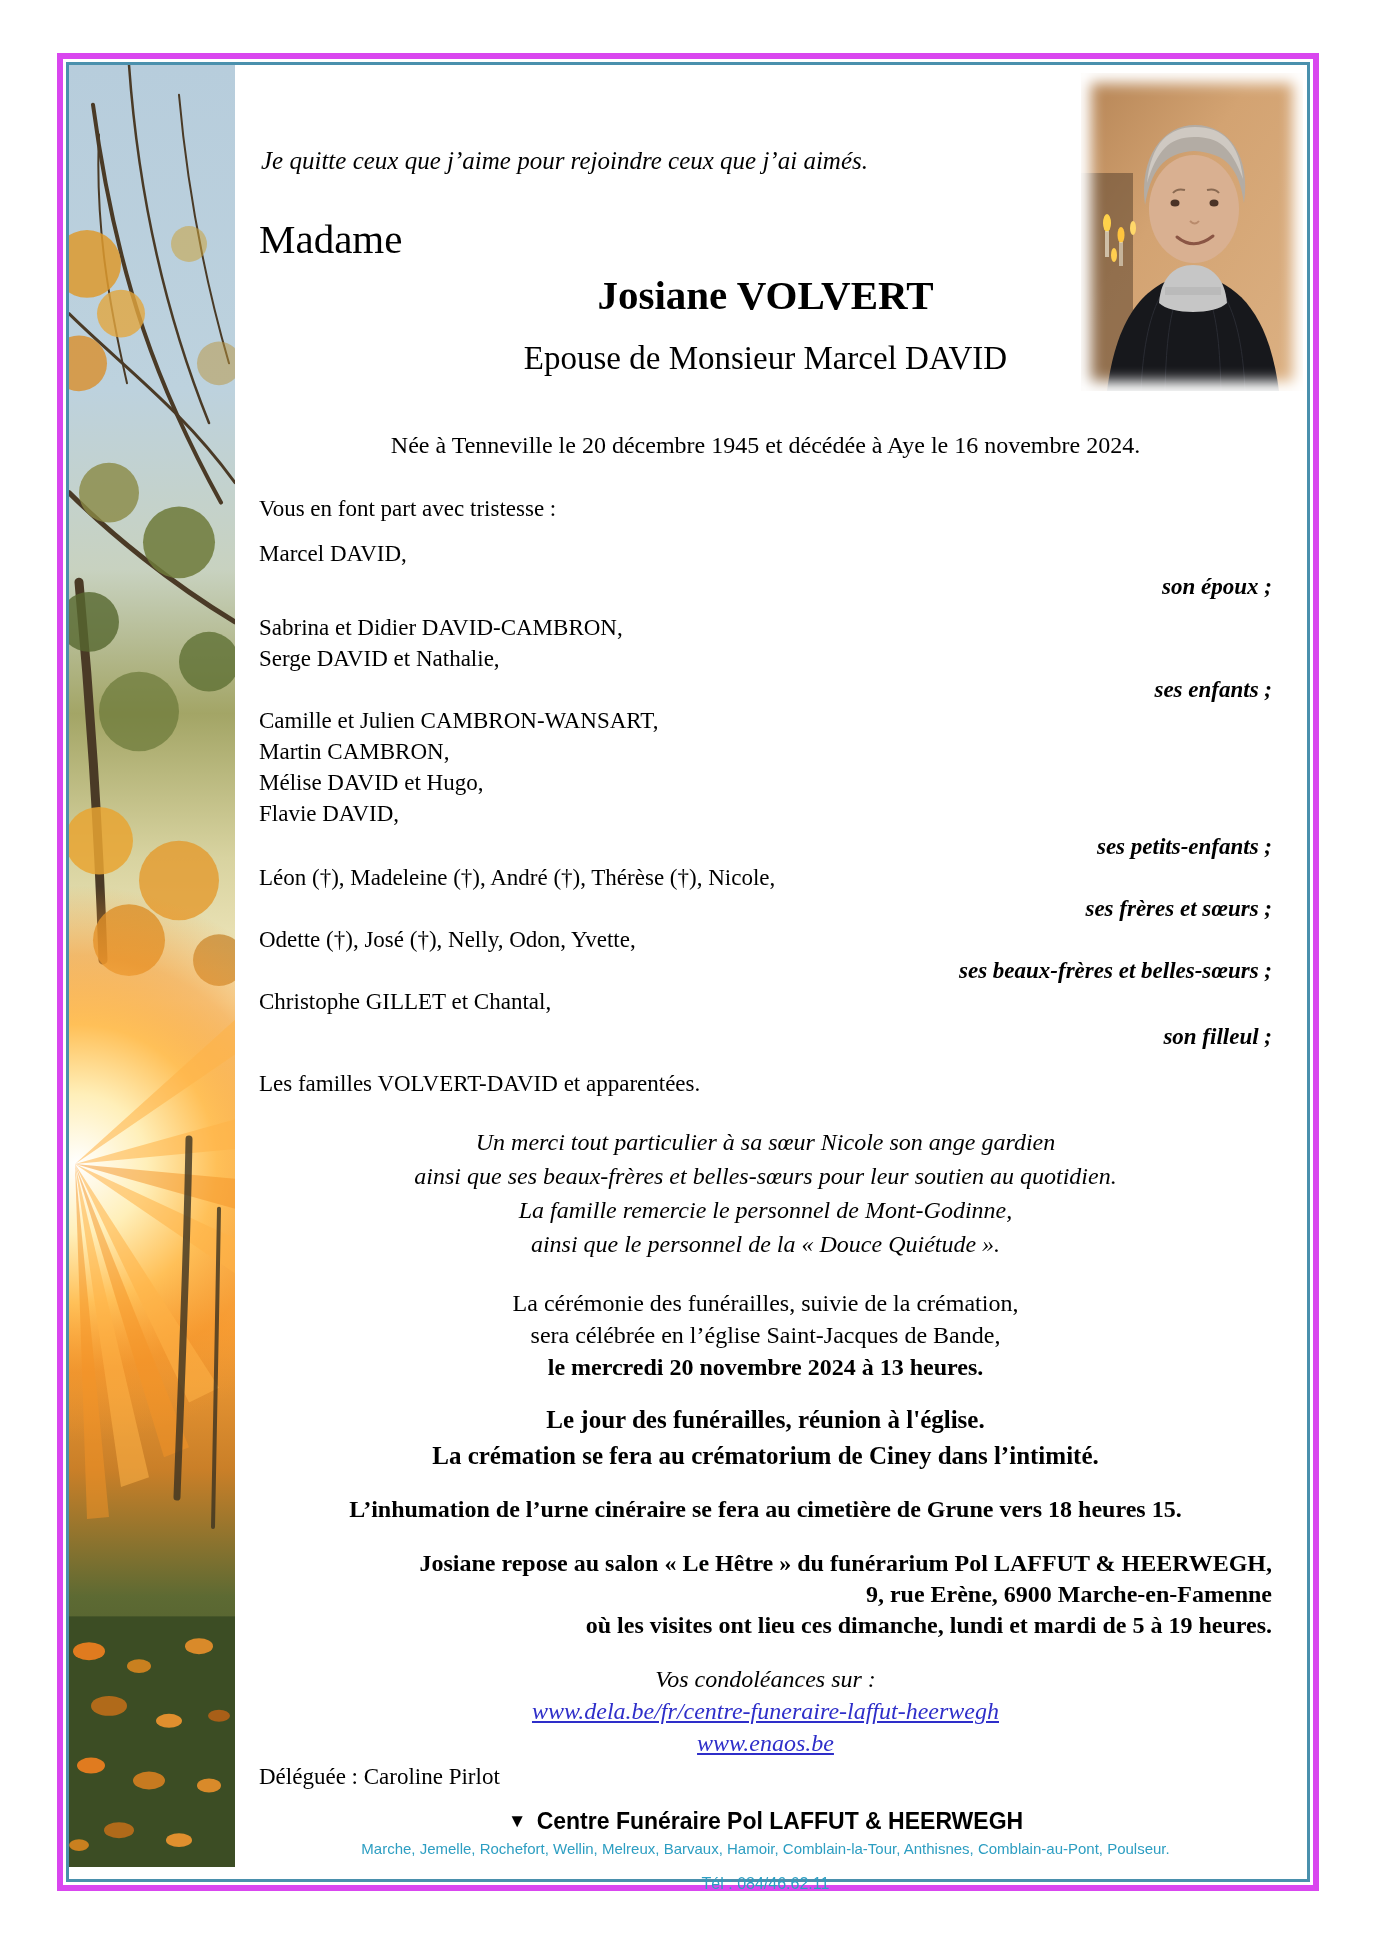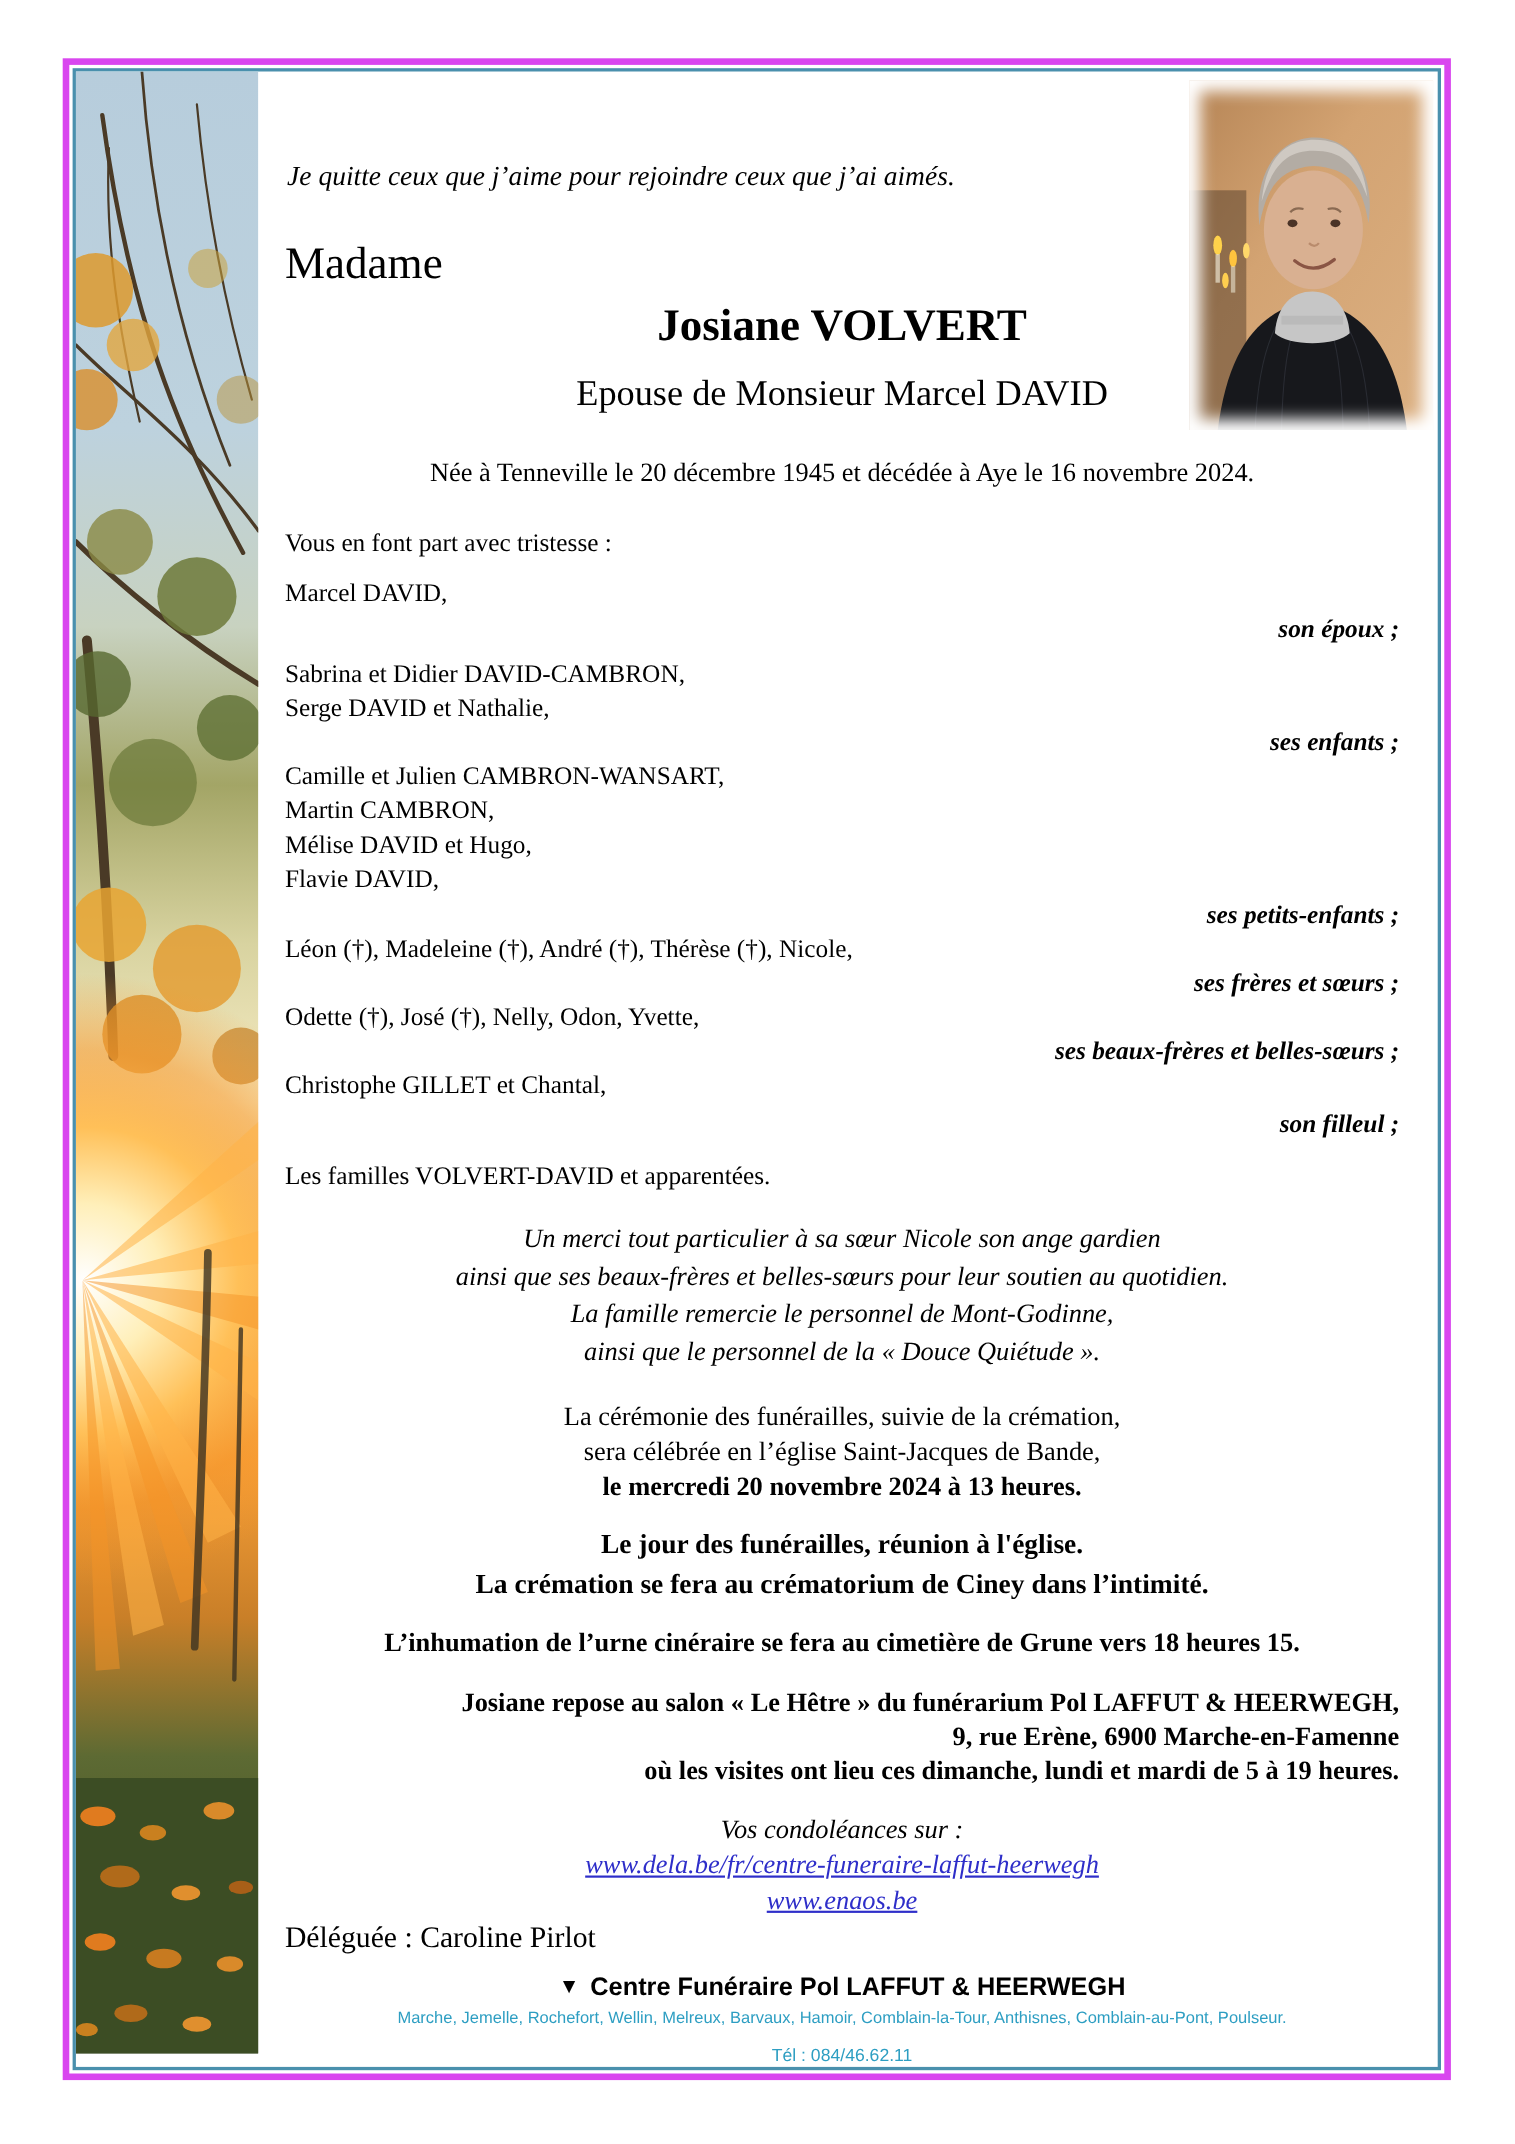--- a/index.html
+++ b/index.html
@@ -10,40 +10,40 @@
   .strip svg{display:block;width:100%;height:100%;}
   .portrait{position:absolute;top:8px;right:4px;width:222px;height:318px;overflow:hidden;}
   .portrait svg{display:block;width:100%;height:100%;}
   .portrait::after{content:"";position:absolute;inset:0;box-shadow:inset 0 0 14px 10px #ffffff;pointer-events:none;}
   .content{position:absolute;left:190px;top:0;width:1013px;}
   .line{font-size:23px;line-height:31px;}
   .quote{margin-top:80px;margin-left:2px;font-style:italic;font-size:25px;line-height:32px;}
   .title1{margin-top:36px;font-size:41px;line-height:52px;font-weight:normal;}
   .title2{margin-top:4px;text-align:center;font-size:41px;line-height:52px;font-weight:bold;}
   .subtitle{margin-top:16px;text-align:center;font-size:33px;line-height:42px;}
-  .dates{margin-top:35px;text-align:center;font-size:24px;line-height:32px;}
+  .dates{margin-top:50px;text-align:center;font-size:24px;line-height:32px;}
   .intro{margin-top:32px;}
   .first-name{margin-top:14px;}
   .relation{text-align:right;font-weight:bold;font-style:italic;}
   .rel-epoux{margin-top:2px;}
   .mt10{margin-top:10px;}
   .mt2{margin-top:2px;}
   .mt4{margin-top:4px;}
   .families{margin-top:16px;}
   .thanks{margin-top:26px;text-align:center;font-style:italic;font-size:24px;line-height:34px;}
   .ceremony{margin-top:26px;text-align:center;font-size:24px;line-height:32px;}
   .bold{font-weight:bold;}
   .meeting{margin-top:20px;text-align:center;font-size:25px;line-height:34px;font-weight:bold;}
   .cremation{margin-top:2px;text-align:center;font-size:25px;line-height:34px;font-weight:bold;}
   .inhumation{margin-top:20px;text-align:center;font-size:24px;line-height:33px;font-weight:bold;}
   .repose{margin-top:22px;text-align:right;font-size:24px;line-height:31px;font-weight:bold;}
   .condo-label{margin-top:22px;text-align:center;font-style:italic;font-size:24px;line-height:32px;}
   .condo-link{text-align:center;font-style:italic;font-size:24px;line-height:32px;}
   .condo-link a{color:#2e2ec9;text-decoration:underline;}
-  .delegate{margin-top:2px;font-size:27px;line-height:31px;}
+  .delegate{margin-top:2px;font-size:23px;line-height:31px;}
   .footer-brand{margin-top:14px;text-align:center;font-family:"Liberation Sans","DejaVu Sans",sans-serif;font-weight:bold;font-size:23px;line-height:30px;color:#000000;}
   .footer-brand .tri{font-size:19px;vertical-align:2px;margin-right:10px;}
   .footer-towns{margin-top:2px;text-align:center;font-family:"Liberation Sans","DejaVu Sans",sans-serif;font-size:15px;line-height:22px;color:#2d9ec2;}
   .footer-tel{margin-top:14px;text-align:center;font-family:"Liberation Sans","DejaVu Sans",sans-serif;font-size:16px;line-height:20px;color:#2d9ec2;}
 </style>
 </head>
 <body>
 
 <div class="frame">
   <div class="frame-inner">

